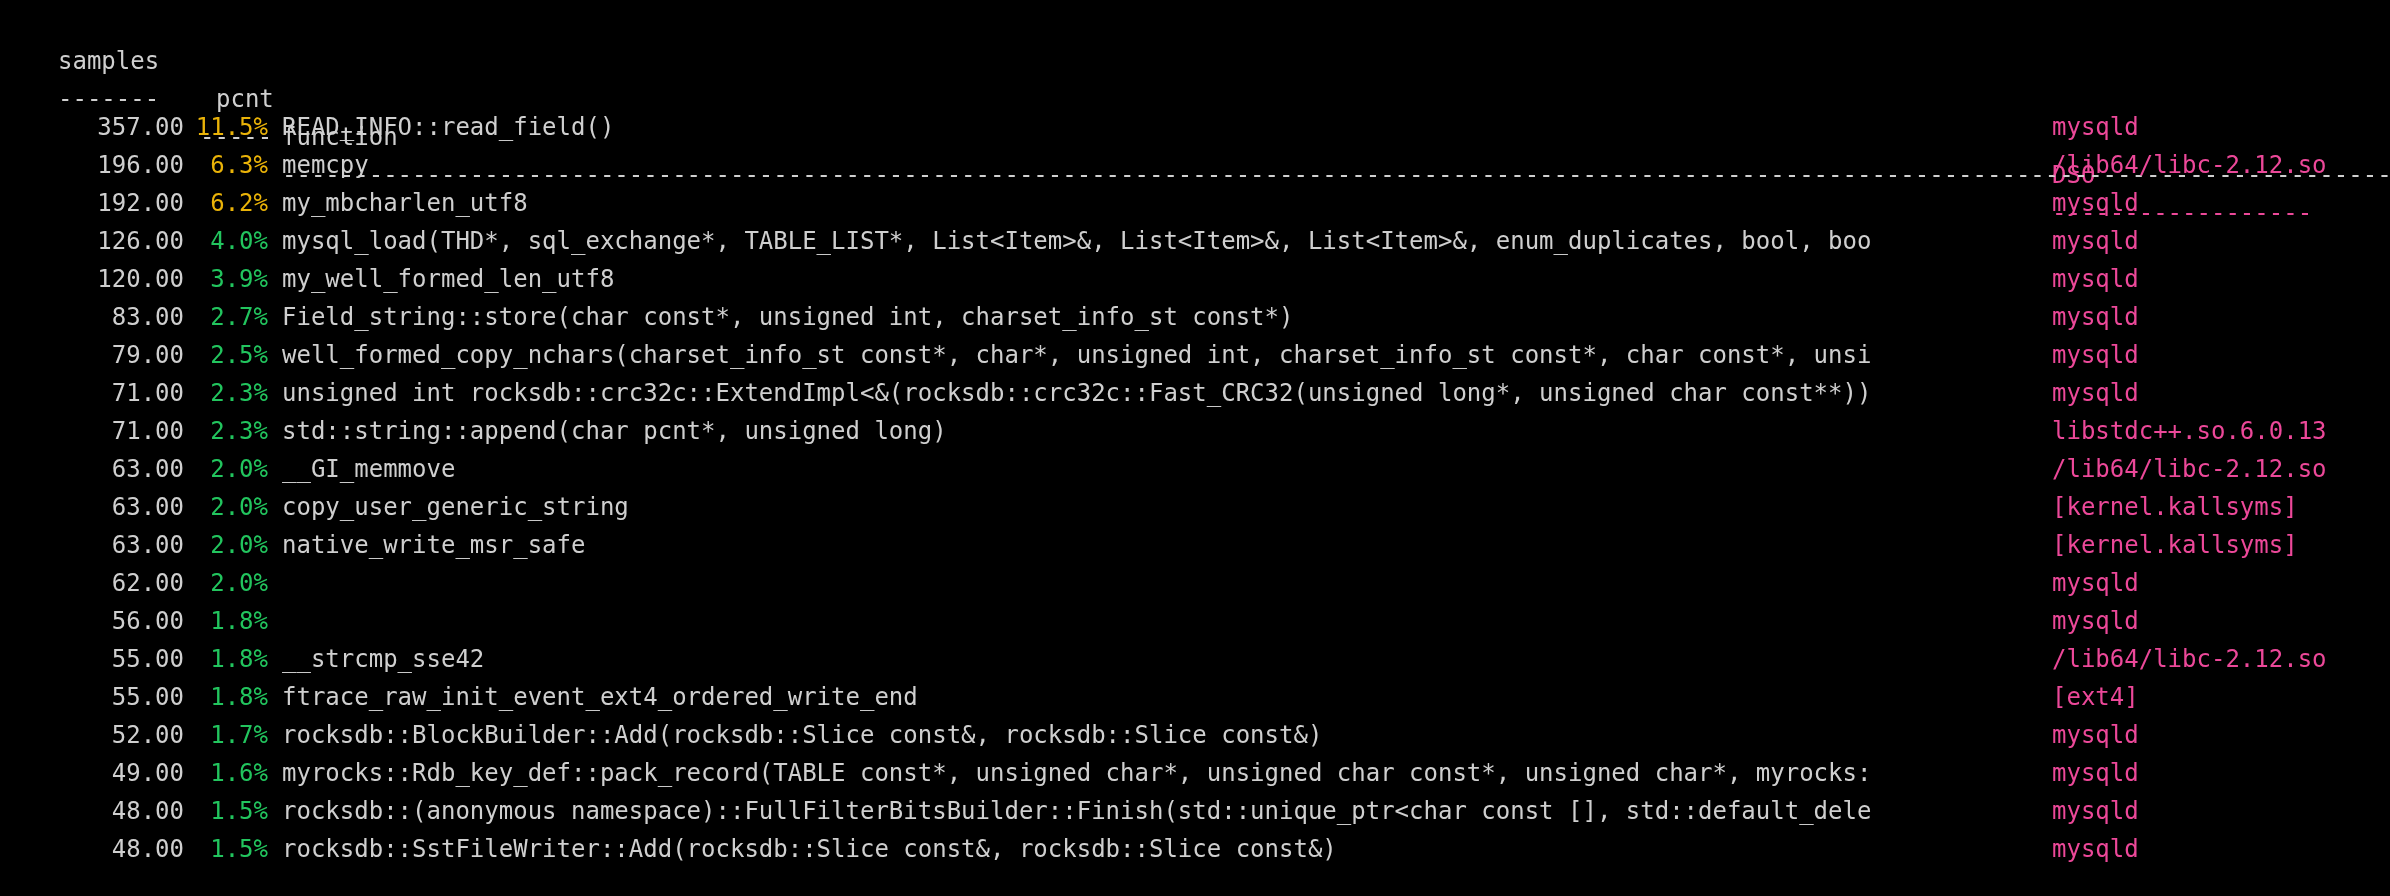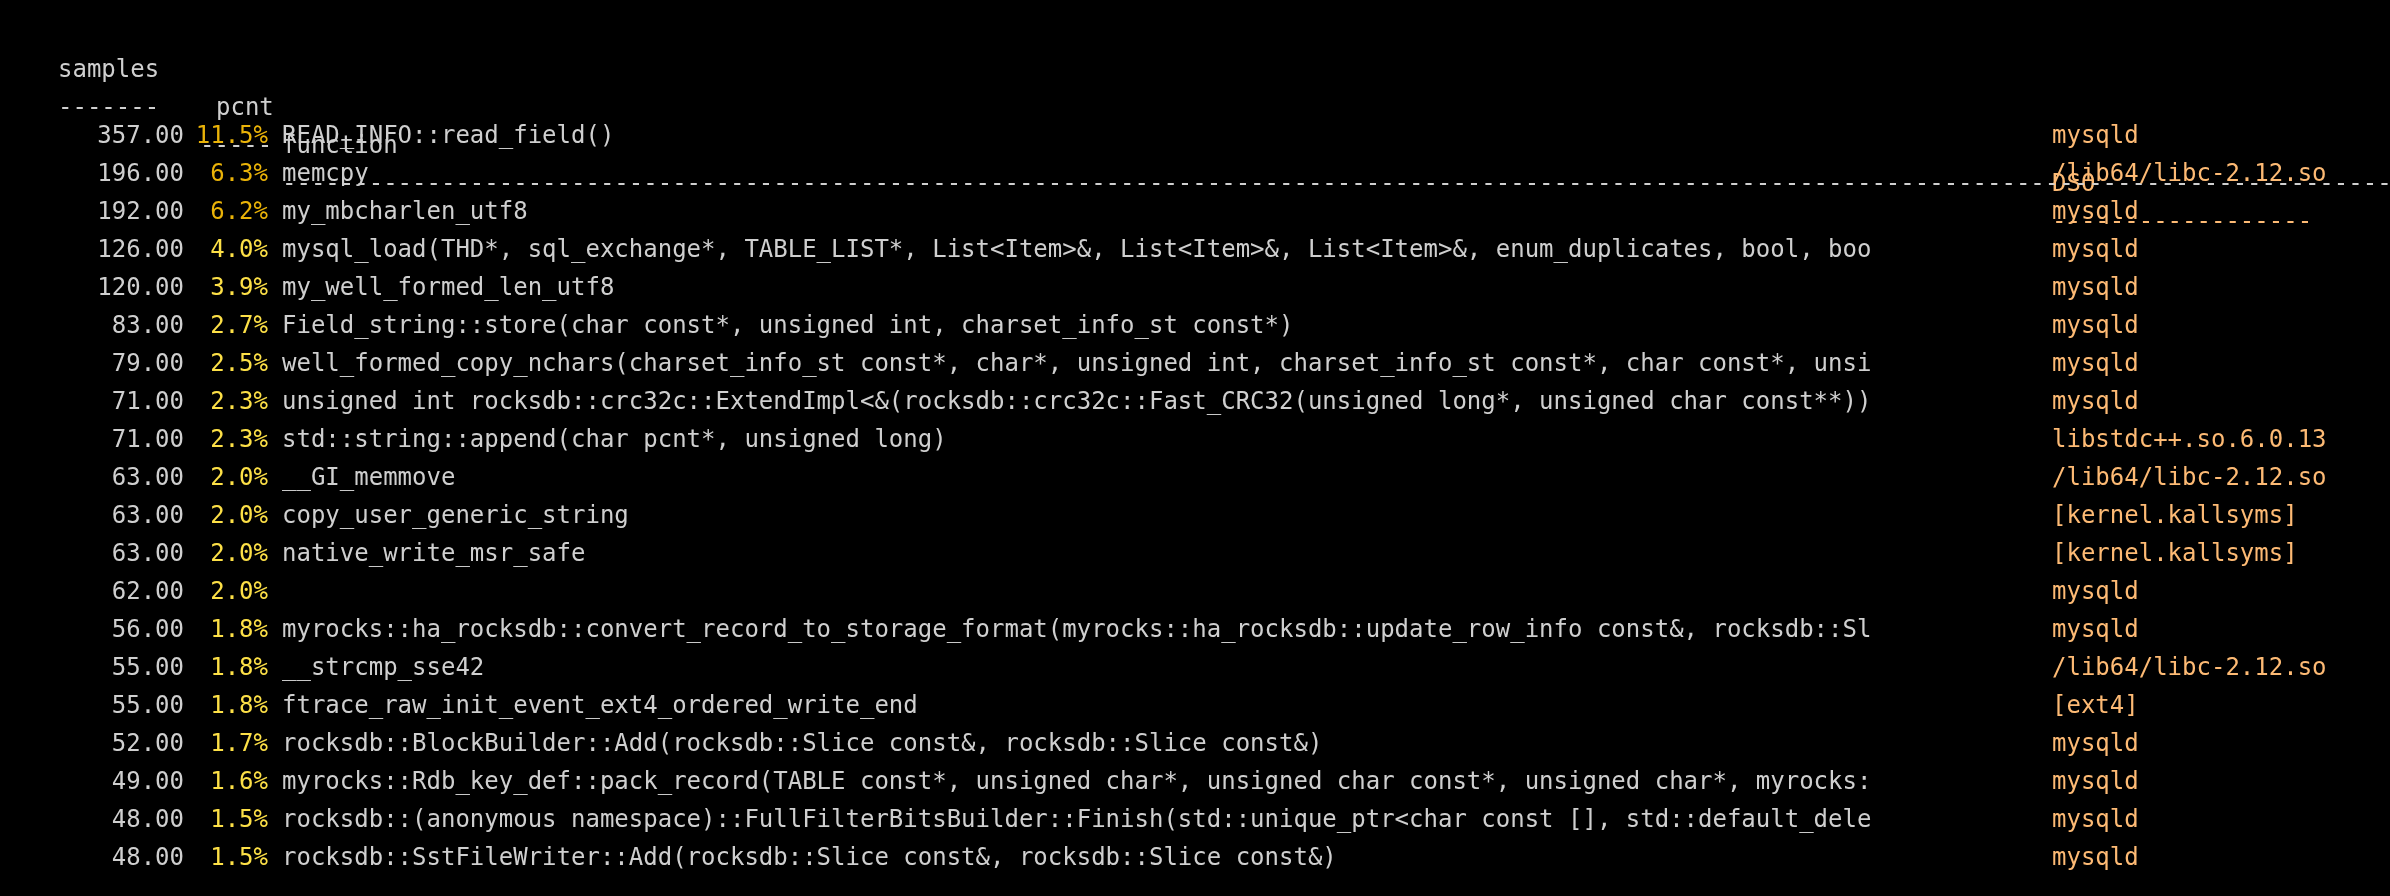--- a/index.html
+++ b/index.html
@@ -43,35 +43,35 @@
     text-align: right;
   }
   .col-func {
     position: absolute;
     left: 282px;
     color: #cfcfcf;
   }
   .col-dso {
     position: absolute;
     left: 2052px;
-    color: #fdba74;
+    color: #ec4899;
   }
   .hdr .col-samples { text-align: left; left: 58px; }
   .hdr .col-pcnt    { text-align: left; left: 216px; }
   .hdr .col-func    { left: 282px; }
   .hdr .col-dso     { left: 2052px; }
   .rule .col-samples { text-align: left; left: 58px; }
   .rule .col-pcnt    { text-align: left; left: 200px; }
   .rule .col-func    { left: 282px; }
   .rule .col-dso     { left: 2052px; }
-  #header-block { padding-top: 12px; }
+  #header-block { padding-top: 4px; }
   #rule-block   { height: 38px; }
   #gap-block    { height: 28px; }
   .pct-hot  { color: #eab308; }
-  .pct-warm { color: #fde047; }
+  .pct-warm { color: #22c55e; }
 </style>
 </head>
 <body>
 
 <div id="terminal">
 
   <div id="header-block">
     <div class="row hdr">
       <span class="col-samples">samples</span>
       <span class="col-pcnt">pcnt</span>
@@ -98,21 +98,21 @@
       <div class="row"><span class="col-samples">126.00</span><span class="col-pcnt pct-warm">4.0%</span><span class="col-func">mysql_load(THD*, sql_exchange*, TABLE_LIST*, List&lt;Item&gt;&amp;, List&lt;Item&gt;&amp;, List&lt;Item&gt;&amp;, enum_duplicates, bool, boo</span><span class="col-dso">mysqld</span></div>
       <div class="row"><span class="col-samples">120.00</span><span class="col-pcnt pct-warm">3.9%</span><span class="col-func">my_well_formed_len_utf8</span><span class="col-dso">mysqld</span></div>
       <div class="row"><span class="col-samples">83.00</span><span class="col-pcnt pct-warm">2.7%</span><span class="col-func">Field_string::store(char const*, unsigned int, charset_info_st const*)</span><span class="col-dso">mysqld</span></div>
       <div class="row"><span class="col-samples">79.00</span><span class="col-pcnt pct-warm">2.5%</span><span class="col-func">well_formed_copy_nchars(charset_info_st const*, char*, unsigned int, charset_info_st const*, char const*, unsi</span><span class="col-dso">mysqld</span></div>
       <div class="row"><span class="col-samples">71.00</span><span class="col-pcnt pct-warm">2.3%</span><span class="col-func">unsigned int rocksdb::crc32c::ExtendImpl&lt;&amp;(rocksdb::crc32c::Fast_CRC32(unsigned long*, unsigned char const**))</span><span class="col-dso">mysqld</span></div>
       <div class="row"><span class="col-samples">71.00</span><span class="col-pcnt pct-warm">2.3%</span><span class="col-func">std::string::append(char pcnt*, unsigned long)</span><span class="col-dso">libstdc++.so.6.0.13</span></div>
       <div class="row"><span class="col-samples">63.00</span><span class="col-pcnt pct-warm">2.0%</span><span class="col-func">__GI_memmove</span><span class="col-dso">/lib64/libc-2.12.so</span></div>
       <div class="row"><span class="col-samples">63.00</span><span class="col-pcnt pct-warm">2.0%</span><span class="col-func">copy_user_generic_string</span><span class="col-dso">[kernel.kallsyms]</span></div>
       <div class="row"><span class="col-samples">63.00</span><span class="col-pcnt pct-warm">2.0%</span><span class="col-func">native_write_msr_safe</span><span class="col-dso">[kernel.kallsyms]</span></div>
       <div class="row"><span class="col-samples">62.00</span><span class="col-pcnt pct-warm">2.0%</span><span class="col-dso">mysqld</span></div>
-      <div class="row"><span class="col-samples">56.00</span><span class="col-pcnt pct-warm">1.8%</span><span class="col-func">myrocks::ha_rocksdb::convert_record_to_storage_format(myrocks::ha_rocksdb::update_row_info const&amp;, rocksdb::Sl</span><span class="col-dso">mysqld</span></div>
+      <div class="row"><span class="col-samples">56.00</span><span class="col-pcnt pct-warm">1.8%</span><span class="col-dso">mysqld</span></div>
       <div class="row"><span class="col-samples">55.00</span><span class="col-pcnt pct-warm">1.8%</span><span class="col-func">__strcmp_sse42</span><span class="col-dso">/lib64/libc-2.12.so</span></div>
       <div class="row"><span class="col-samples">55.00</span><span class="col-pcnt pct-warm">1.8%</span><span class="col-func">ftrace_raw_init_event_ext4_ordered_write_end</span><span class="col-dso">[ext4]</span></div>
       <div class="row"><span class="col-samples">52.00</span><span class="col-pcnt pct-warm">1.7%</span><span class="col-func">rocksdb::BlockBuilder::Add(rocksdb::Slice const&amp;, rocksdb::Slice const&amp;)</span><span class="col-dso">mysqld</span></div>
       <div class="row"><span class="col-samples">49.00</span><span class="col-pcnt pct-warm">1.6%</span><span class="col-func">myrocks::Rdb_key_def::pack_record(TABLE const*, unsigned char*, unsigned char const*, unsigned char*, myrocks:</span><span class="col-dso">mysqld</span></div>
       <div class="row"><span class="col-samples">48.00</span><span class="col-pcnt pct-warm">1.5%</span><span class="col-func">rocksdb::(anonymous namespace)::FullFilterBitsBuilder::Finish(std::unique_ptr&lt;char const [], std::default_dele</span><span class="col-dso">mysqld</span></div>
       <div class="row"><span class="col-samples">48.00</span><span class="col-pcnt pct-warm">1.5%</span><span class="col-func">rocksdb::SstFileWriter::Add(rocksdb::Slice const&amp;, rocksdb::Slice const&amp;)</span><span class="col-dso">mysqld</span></div>
     </div>
 
 </div>
 

